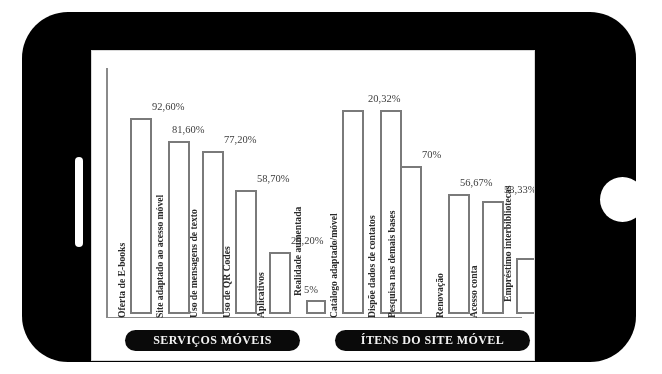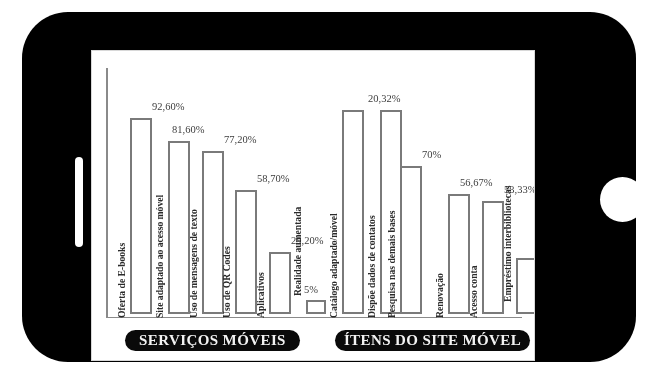--- a/index.html
+++ b/index.html
@@ -59,21 +59,21 @@
     font-family:"Liberation Serif", serif;
     transform-origin:left bottom;
     transform:rotate(-90deg);
   }
 
   
   .group-pill{
     position:absolute;bottom:11px;height:21px;
     background:#0a0a0a;border-radius:11px;
     color:#f2f2f2;
-    font-size:15px;font-weight:bold;letter-spacing:.4px;
+    font-size:12px;font-weight:bold;letter-spacing:.4px;
     display:flex;align-items:center;justify-content:center;
     font-family:"Liberation Serif", serif;
   }
   .axis-line{
     position:absolute;left:14px;bottom:44px;width:416px;height:1.5px;
     background:#8a8a8a;
   }
   .yaxis-line{
     position:absolute;left:14px;bottom:44px;width:1.5px;height:250px;
     background:#8a8a8a;

